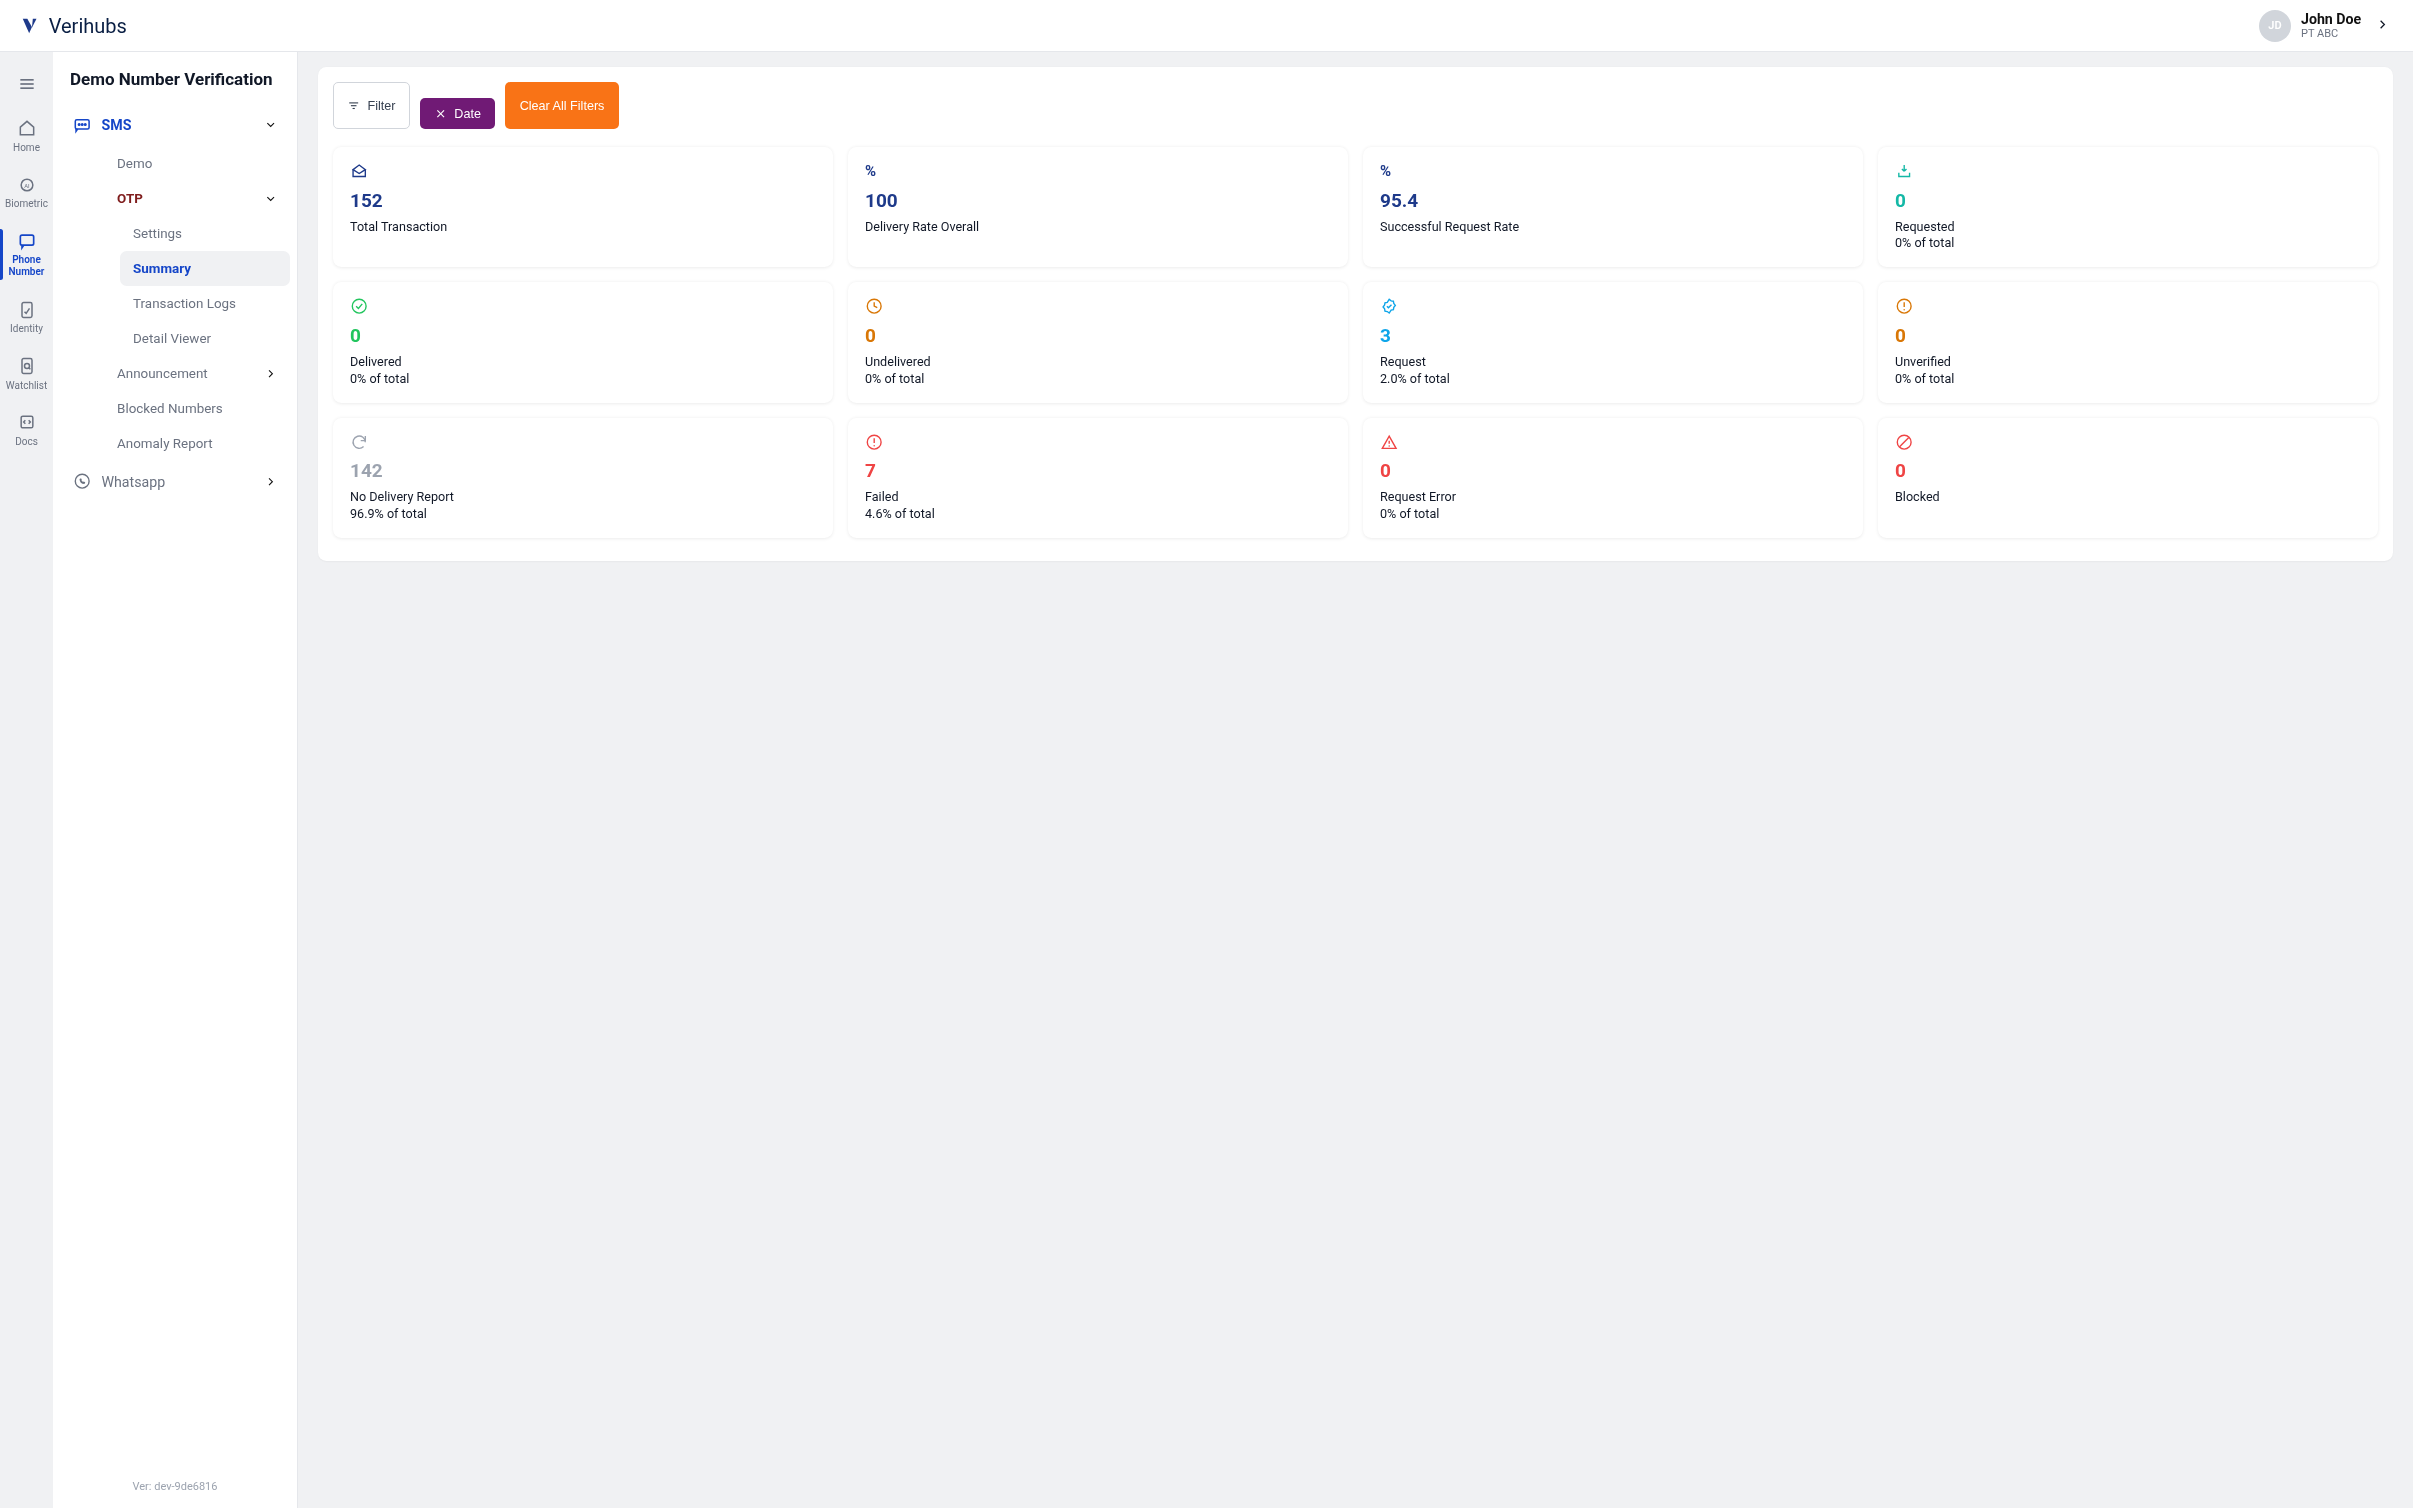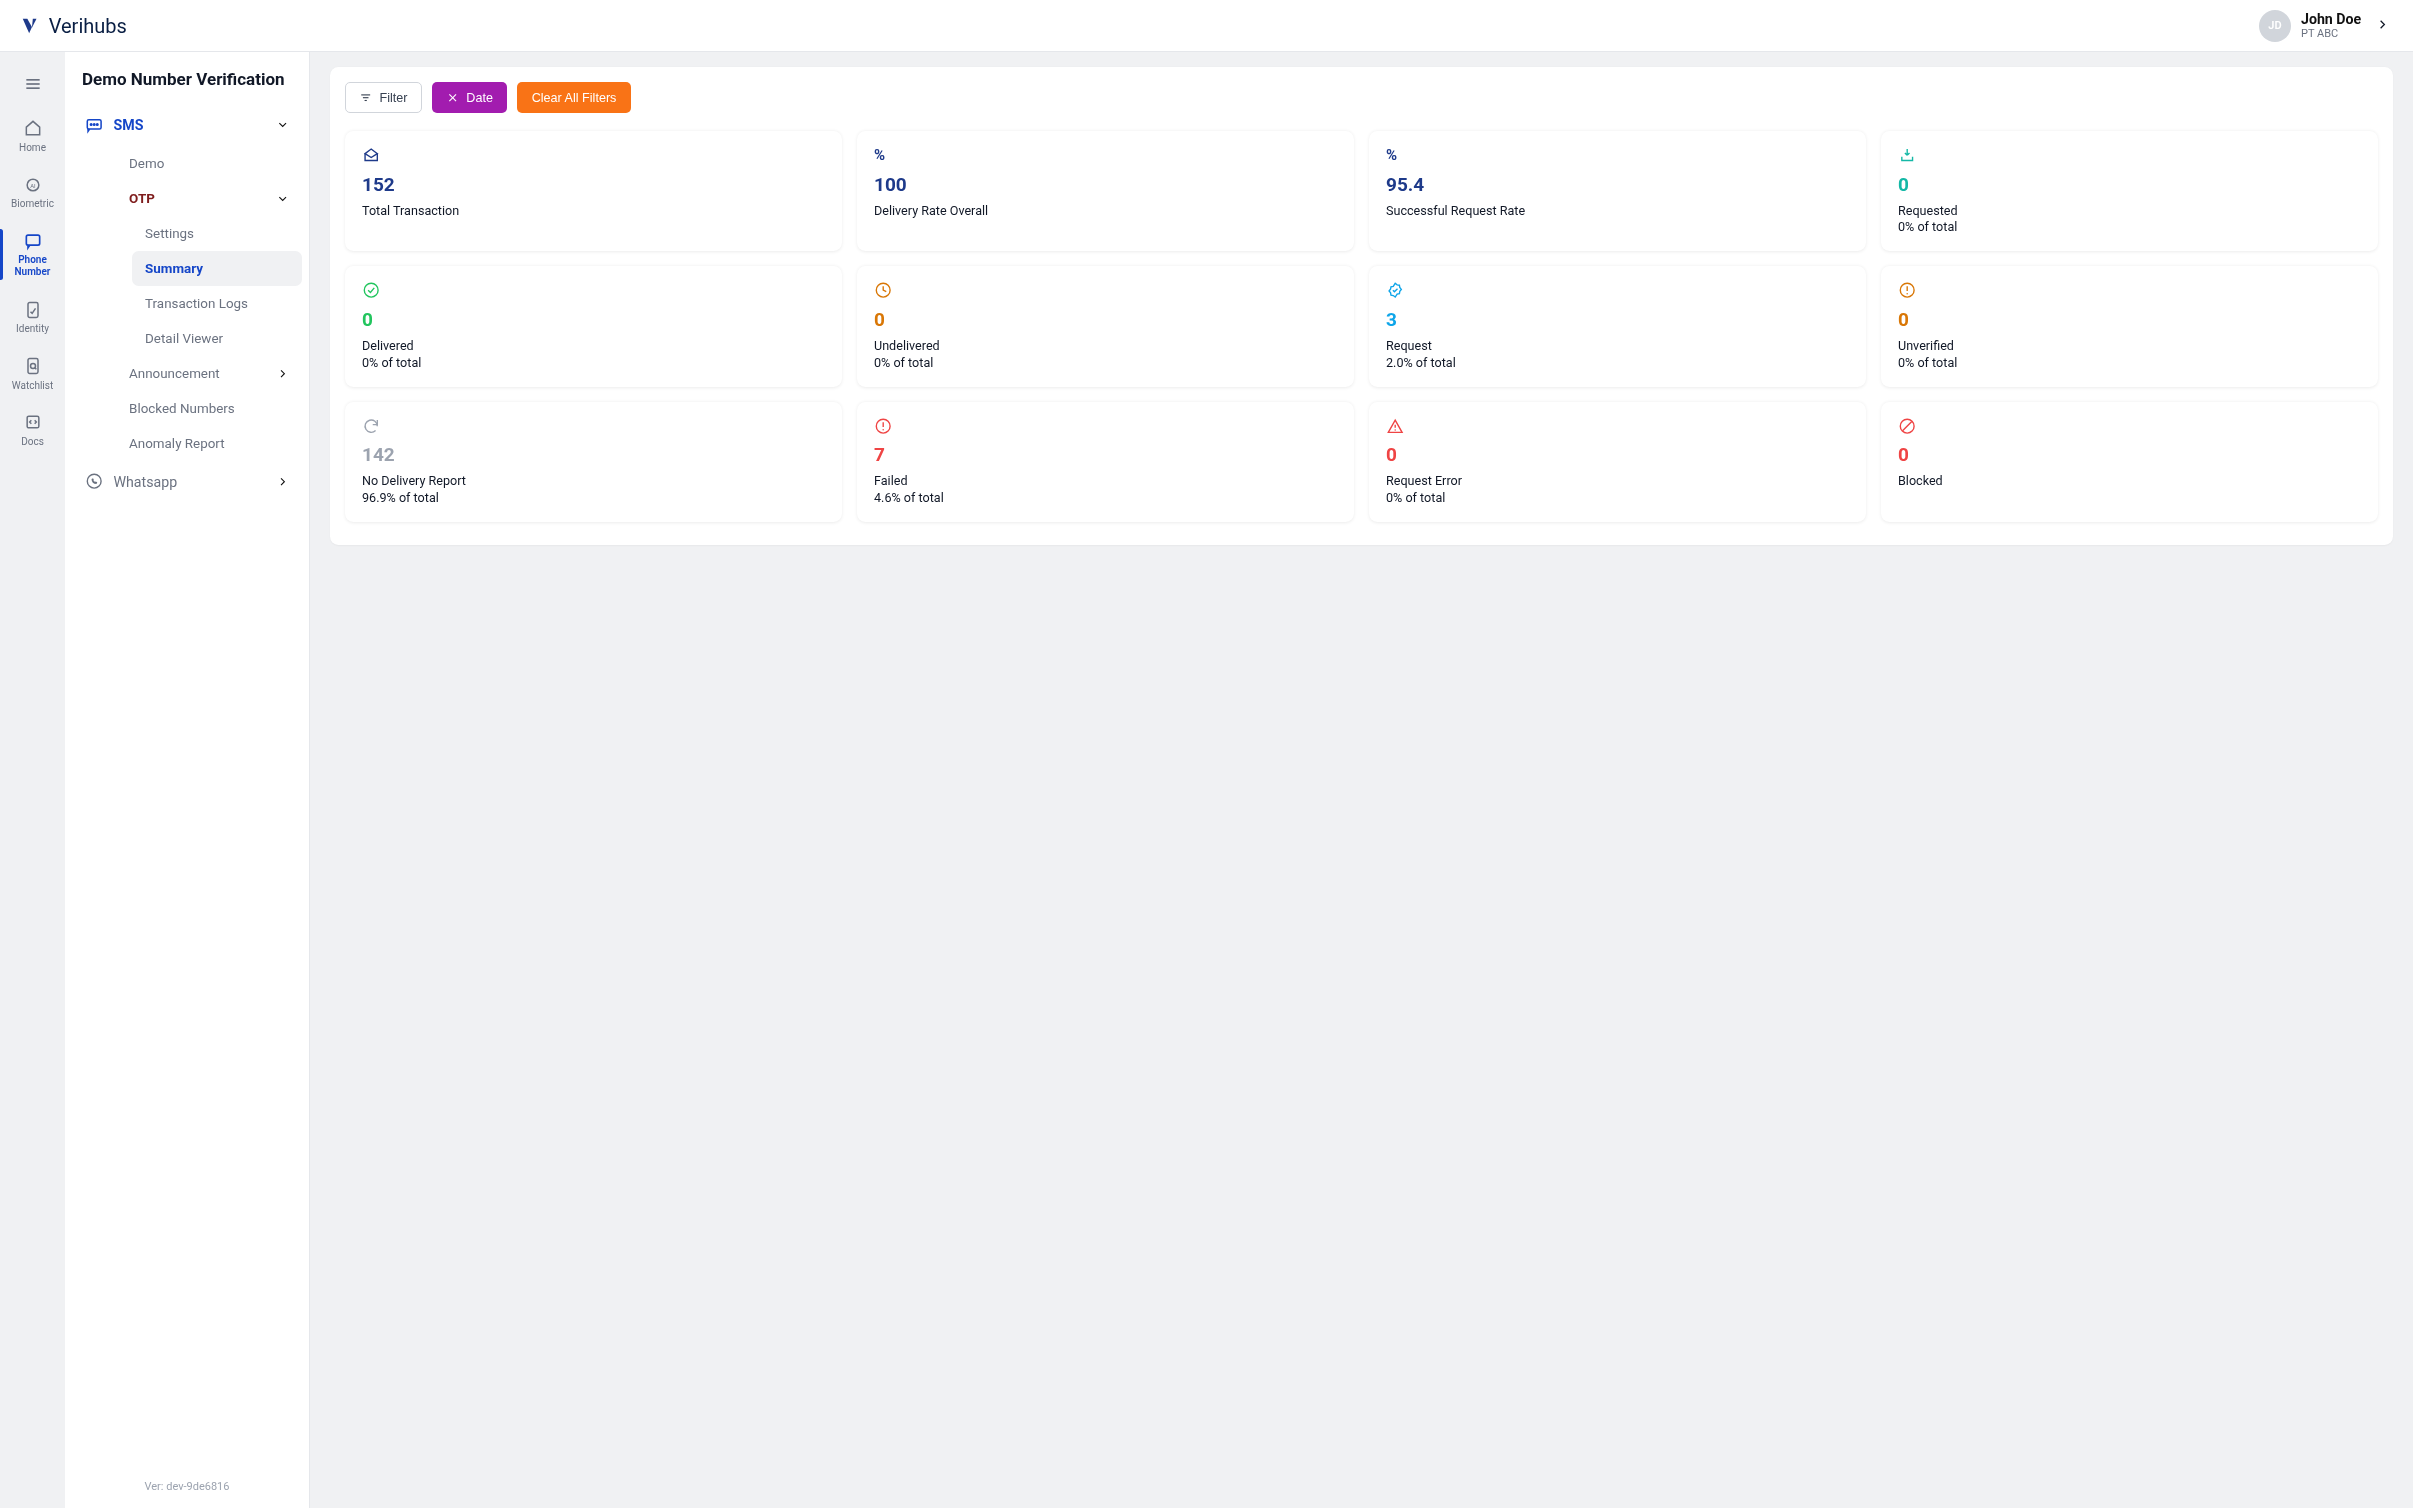--- a/index.html
+++ b/index.html
@@ -13,21 +13,21 @@
 .user-area { display: flex; align-items: center; gap: 10px; }
 .avatar { width: 32px; height: 32px; border-radius: 50%; background: #d1d5db; display: flex; align-items: center; justify-content: center; color: #fff; font-size: 11px; font-weight: 600; }
 .user-text .name { font-weight: 700; font-size: 14.2px; color: #111; }
 .user-text .org { font-size: 11px; color: #6b7280; }
 .chevron-btn { background: none; border: none; cursor: pointer; padding: 3.4px; }
 
 
 .body { display: flex; flex: 1; overflow: hidden; }
 
 
-.rail { width: 65px; background: #f0f1f3; display: flex; flex-direction: column; align-items: center; padding-top: 10px; gap: 5px; }
+.rail { width: 53px; background: #f0f1f3; display: flex; flex-direction: column; align-items: center; padding-top: 10px; gap: 5px; }
 .rail-item { display: flex; flex-direction: column; align-items: center; gap: 3.4px; padding: 8.4px 0; width: 100%; cursor: pointer; color: #6b7280; font-size: 10px; position: relative; }
 .rail-item.active { color: #1546c8; font-weight: 600; }
 .rail-item.active::before { content:""; position:absolute; left:0; top:6.7px; bottom:6.7px; width:3.4px; background:#1546c8; border-radius:0 2.5px 2.5px 0; }
 .rail-item svg { width: 20px; height: 20px; }
 .rail-hamburger { padding: 11.7px 0 8.4px 0; cursor: pointer; color:#6b7280; }
 
 
 .side { width: 245px; background: #fff; display: flex; flex-direction: column; padding: 17px 0 6.7px 0; border-right: 0.8px solid #e5e7eb; }
 .side-title { font-size: 17px; font-weight: 700; color: #111827; padding: 0 17px 15px 17px; }
 .side-list { flex: 1; overflow-y: auto; padding: 0 6.7px; }
@@ -43,21 +43,21 @@
 .side-sub2 { padding-left: 60px; }
 .side-sub2 .side-sub-item { font-size: 13.4px; }
 .side-version { font-size: 11px; color: #9ca3af; text-align: center; padding: 8.4px 0; }
 
 
 .main { flex: 1; overflow-y: auto; padding: 15px 20px; }
 .panel { background: #fff; border-radius: 8.4px; padding: 15px 15px 23.5px 15px; box-shadow: 0 0.8px 1.7px rgba(0,0,0,0.04); }
 .filters { display: flex; gap: 10px; margin-bottom: 18.4px; }
 .btn { display: inline-flex; align-items: center; gap: 6.7px; padding: 7.5px 13.4px; border-radius: 5px; font-size: 12.6px; cursor: pointer; border: 0.8px solid transparent; }
 .btn-outline { background: #fff; border-color: #d1d5db; color: #374151; }
-.btn-dark { background: #a21caf; color: #fff; }
+.btn-dark { background: #701a75; color: #fff; margin-top: 16px; }
 .btn-orange { background: #f97316; color: #fff; }
 .btn svg { width: 13.4px; height: 13.4px; }
 
 .cards { display: grid; grid-template-columns: repeat(4, 1fr); gap: 15px; }
 .card { background: #fff; border-radius: 8.4px; box-shadow: 0 0.8px 3.4px rgba(0,0,0,0.08); padding: 15px 17px 17px 17px; min-height: 117px; }
 .card-icon { height: 20px; margin-bottom: 6.7px; }
 .card-icon svg { width: 18.4px; height: 18.4px; }
 .card-value { font-size: 19px; font-weight: 700; margin-bottom: 6.7px; }
 .card-label { font-size: 12.6px; color: #111827; margin-bottom: 1.7px; }
 .card-sub { font-size: 12.6px; color: #111827; }

